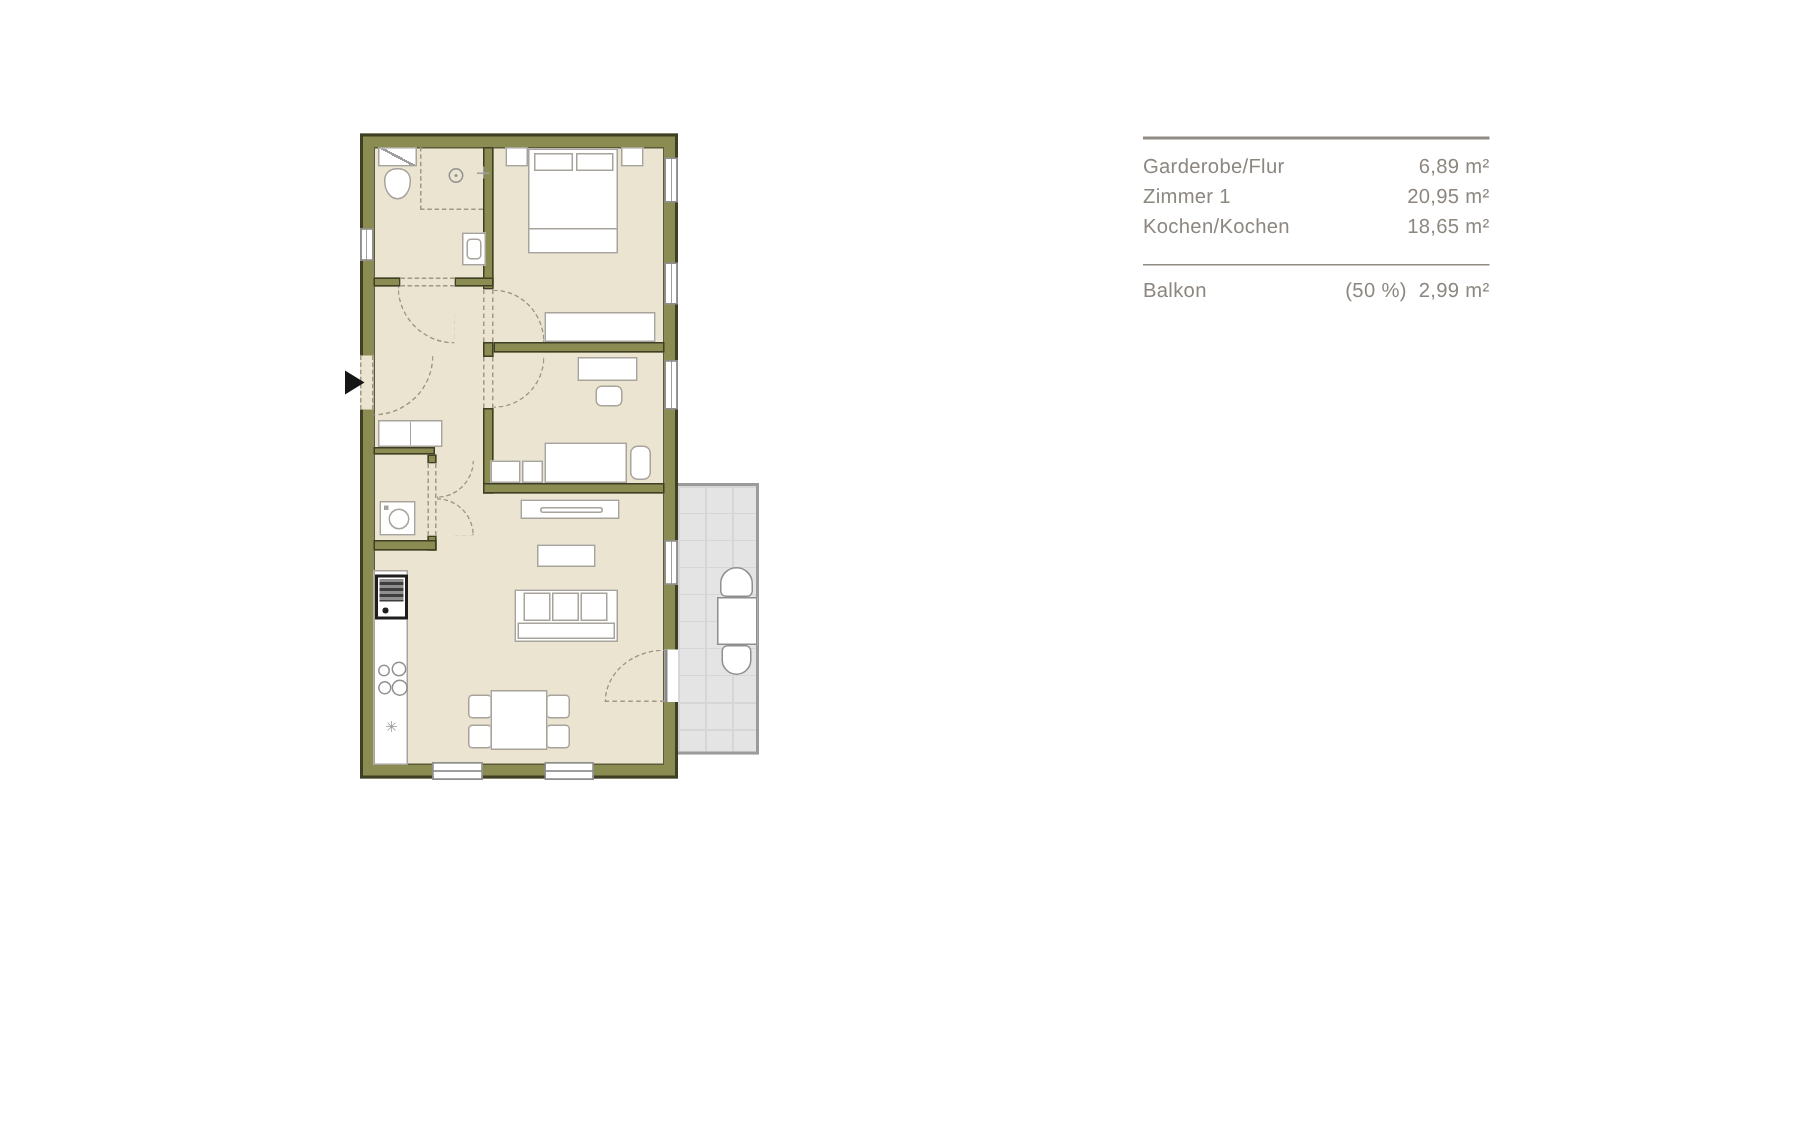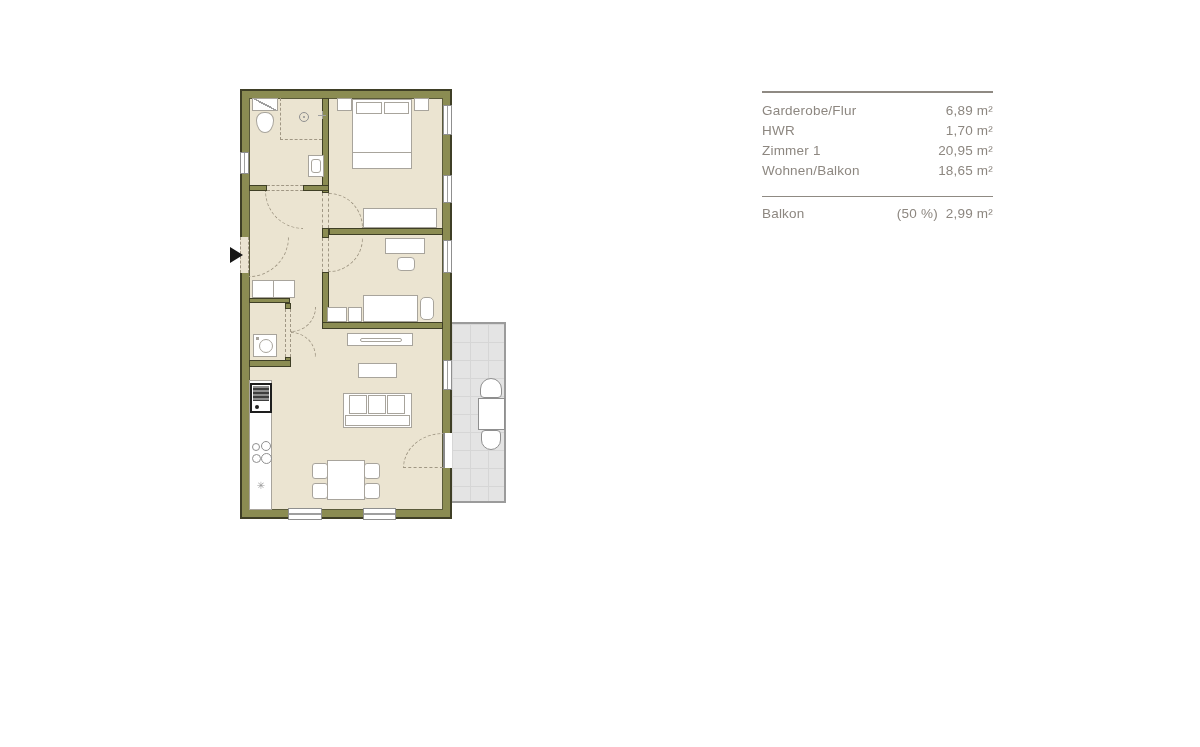--- a/index.html
+++ b/index.html
@@ -172,29 +172,25 @@
 </div>
 
 <div class="info">
   <div class="rule"></div>
   <div class="rows">
     <div class="trow">
       <span>Garderobe/Flur</span>
       <span>6,89 m²</span>
     </div>
     <div class="trow">
-      <span>HWR</span>
-      <span>1,70 m²</span>
-    </div>
-    <div class="trow">
       <span>Zimmer 1</span>
       <span>20,95 m²</span>
     </div>
     <div class="trow">
-      <span>Wohnen/Balkon</span>
+      <span>Kochen/Kochen</span>
       <span>18,65 m²</span>
     </div>
   </div>
   <div class="rule2"></div>
   <div class="brow">
     <span>Balkon</span>
     <span class="note">(50 %)</span>
     <span>2,99 m²</span>
   </div>
 </div>

